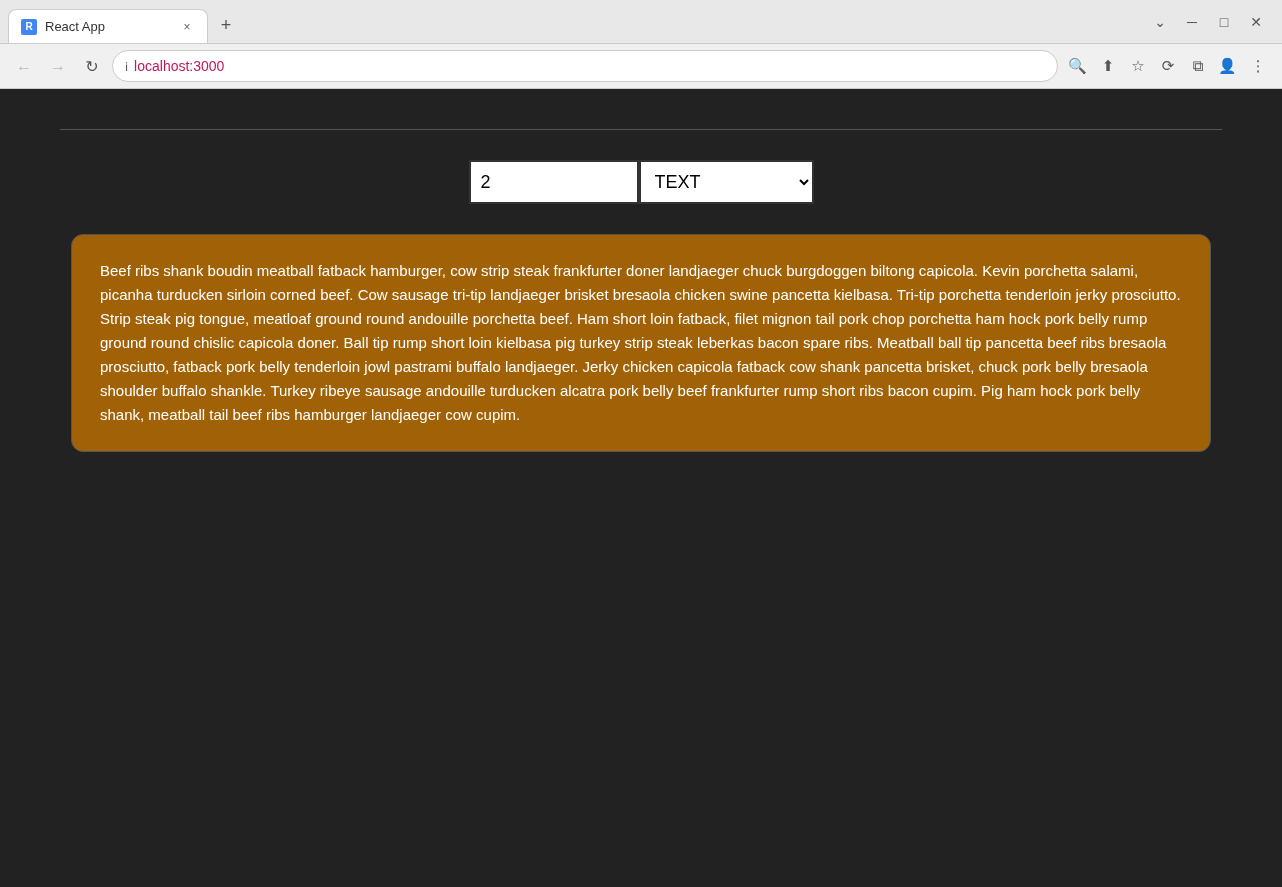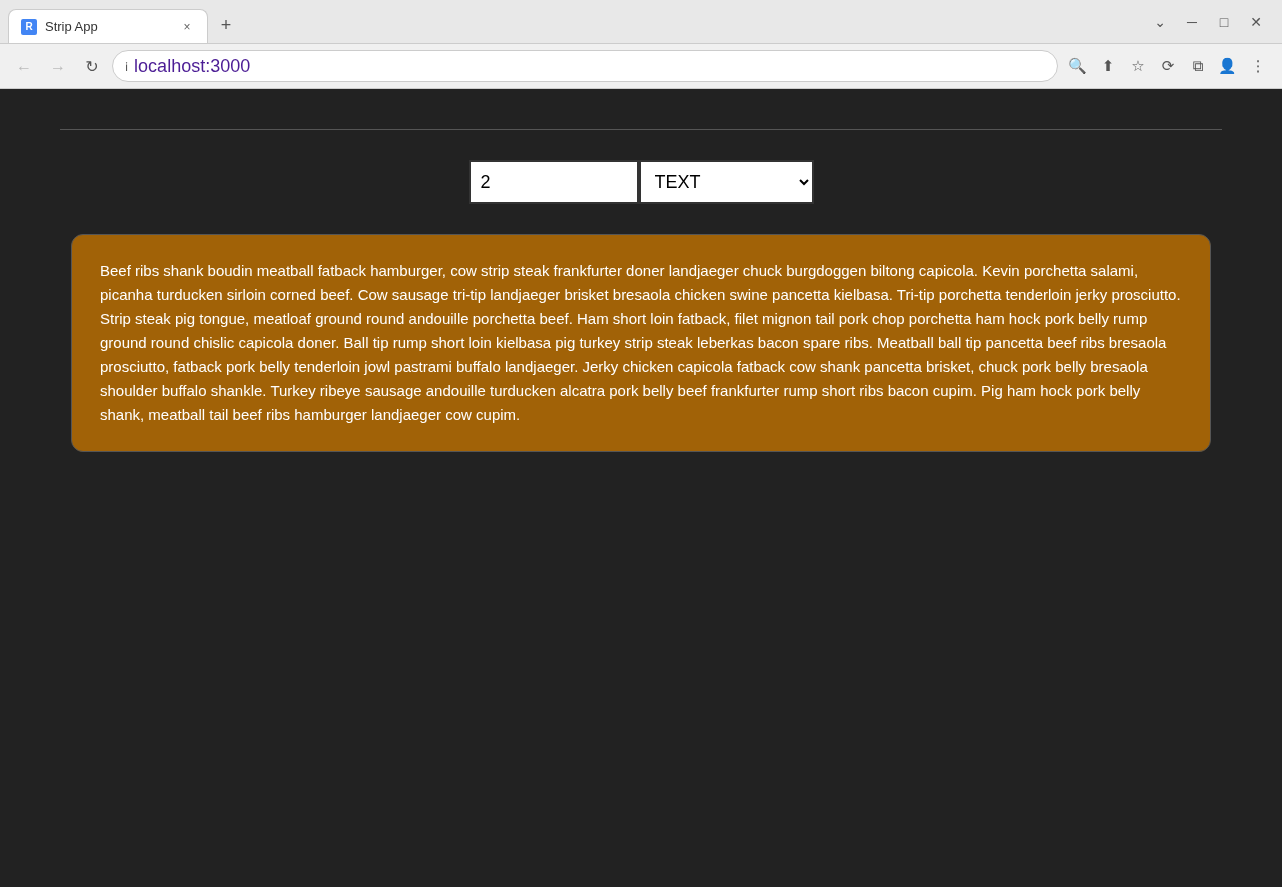--- a/index.html
+++ b/index.html
@@ -157,22 +157,22 @@
       height: 32px;
     }
 
     .address-bar-lock {
       color: #555;
       font-size: 12px;
     }
 
     .address-bar-url {
       flex: 1;
-      font-size: 18px;
-      color: #4c1d95;
+      font-size: 14px;
+      color: #be185d;
       border: none;
       outline: none;
       background: transparent;
     }
 
     .toolbar-right {
       display: flex;
       align-items: center;
       gap: 2px;
     }
@@ -262,21 +262,21 @@
   </style>
 </head>
 <body>
 
 <div class="browser-chrome">
 
   <div class="browser-title-bar">
     <div class="browser-tab-area">
       <div class="browser-tab">
         <div class="tab-favicon">R</div>
-        <span class="tab-title">Strip App</span>
+        <span class="tab-title">React App</span>
         <div class="tab-close">×</div>
       </div>
       <div class="new-tab-btn">+</div>
     </div>
 
     <div class="browser-window-controls">
       <div class="window-ctrl-btn">⌄</div>
       <div class="window-ctrl-btn">─</div>
       <div class="window-ctrl-btn">□</div>
       <div class="window-ctrl-btn window-ctrl-close">✕</div>

